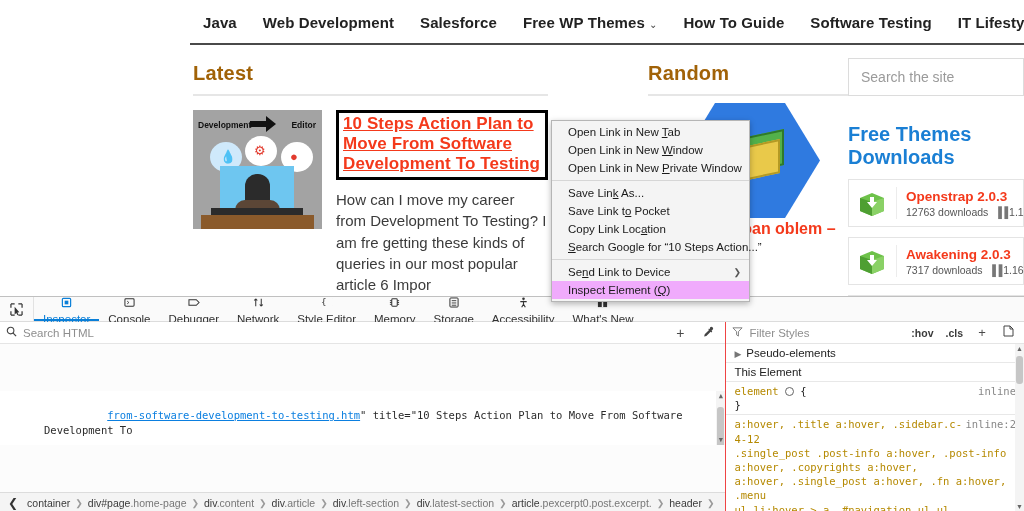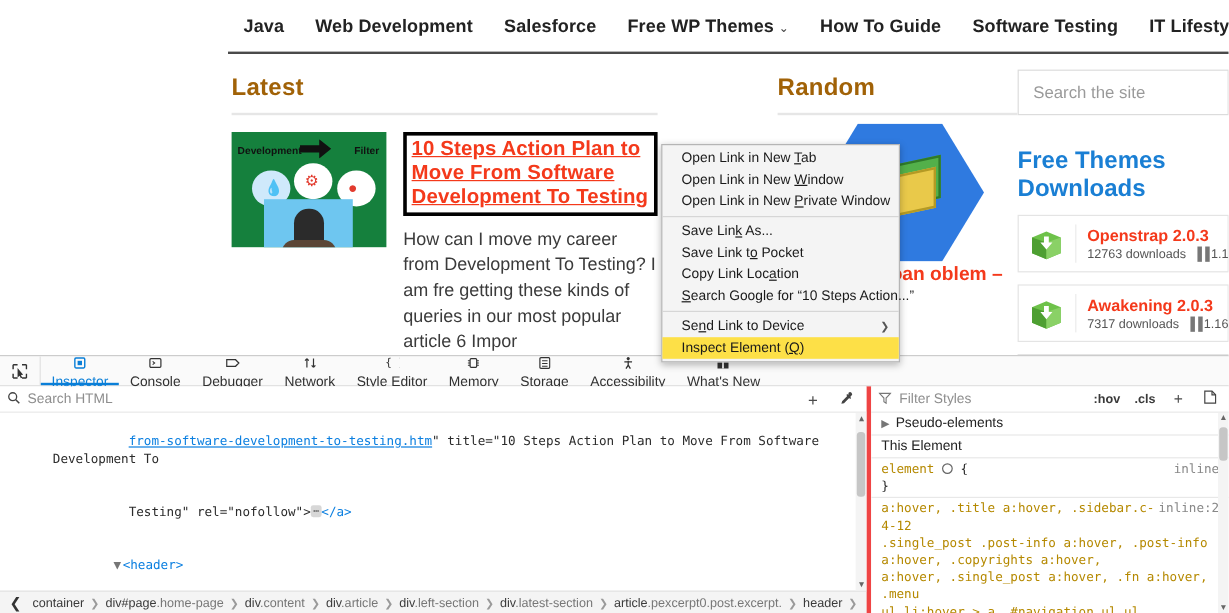--- a/index.html
+++ b/index.html
@@ -26,22 +26,22 @@
   
   .col-latest { position:absolute; left:193px; top:62px; width:355px; }
   .col-random { position:absolute; left:648px; top:62px; width:200px; }
   .col-side   { position:absolute; left:848px; top:58px; width:176px; }
 
   .sec-title { font-size:20px; font-weight:bold; color:#a16207; margin:0 0 9px 0; letter-spacing:.2px; }
   .sec-rule { height:2px; background:#e6e6e6; margin-bottom:14px; }
 
   .art-row { display:flex; gap:14px; }
   .thumb {
-    width:129px; height:96px; flex:none; position:relative; overflow:hidden;
-    background:#15803d;
+    width:129px; height:119px; flex:none; position:relative; overflow:hidden;
+    background:#a3a3a3;
   }
   .thumb .t-label { position:absolute; font-size:8.5px; font-weight:bold; color:#111; }
   .thumb .t-left { left:5px; top:10px; }
   .thumb .t-right { right:6px; top:10px; }
   .thumb .t-arrow { position:absolute; left:57px; top:6px; width:26px; height:16px; }
   .thumb .monitor { position:absolute; left:27px; top:56px; width:74px; height:42px; background:#6ec6f0; }
   .thumb .mon-base{ position:absolute; left:18px; top:98px; width:92px; height:7px; background:#2b2b2b; }
   .thumb .desk { position:absolute; left:8px; top:105px; width:113px; height:24px; background:#8a5a2b; }
   .thumb .head { position:absolute; left:52px; top:64px; width:25px; height:28px; background:#2b2b2b; border-radius:12px 12px 0 0; }
   .thumb .body2 { position:absolute; left:42px; top:90px; width:45px; height:28px; background:#5b4636; border-radius:10px 10px 0 0; }
@@ -100,41 +100,41 @@
   
   #ctxmenu {
     position:absolute; left:551px; top:120px; width:199px;
     background:#f4f4f4; border:1px solid #b5b5b5;
     box-shadow:0 2px 6px rgba(0,0,0,.28);
     font-size:11.5px; color:#1a1a1a; padding:2px 0;
     z-index:40;
   }
   .ctx-item { height:18px; line-height:18px; padding:0 8px 0 16px; white-space:nowrap;
     display:flex; align-items:center; justify-content:space-between; }
-  .ctx-item.sel { background:#fde047; }
+  .ctx-item.sel { background:#f0abfc; }
   .ctx-sep { height:1px; background:#d6d6d6; margin:3px 0; }
   .ctx-arrow { font-size:9px; color:#555; }
   .u { text-decoration:underline; }
 
   
   #devtools { position:absolute; left:0; top:296px; width:1024px; height:215px;
     background:#fcfcfc; border-top:1px solid #c0c0c0; font-size:11px; color:#222; }
 
   .dt-tabbar { height:25px; display:flex; align-items:stretch; background:#fafafa;
     border-bottom:1px solid #dcdcdc; }
   .dt-picker { width:34px; display:flex; align-items:center; justify-content:center;
     border-right:1px solid #e2e2e2; }
   .dt-tab { display:flex; align-items:center; gap:5px; padding:0 9px; color:#313131;
     font-size:11.5px; white-space:nowrap; border-bottom:2px solid transparent;flex-direction:column; }
   .dt-tab.active { color:#0a7fd8; border-bottom-color:#0a7fd8; }
   .dt-ico { display:inline-flex; align-items:center; }
 
   .dt-body { display:flex; height:190px; }
-  .dt-left { width:764px; border-right:4px solid #ef4444; position:relative;
-    display:flex; flex-direction:column; }
+  .dt-left { width:764px; border-right:1px solid #ef4444; position:relative;
+    display:flex; flex-direction:column;gap:47px; }
   .dt-right { width:313px; position:relative; display:flex; flex-direction:column; }
 
   .searchbar { height:22px; border-bottom:1px solid #e5e5e5; display:flex; align-items:center;
     padding:0 6px; gap:6px; background:#fff; }
   .searchbar .ph { color:#8e8e8e; font-size:11.5px; flex:1; }
   .sb-btn { width:22px; text-align:center; color:#4a4a4a; font-size:14px; }
 
   .markup { flex:1; overflow:hidden; position:relative;
     font-family:"DejaVu Sans Mono", monospace; font-size:10.5px; line-height:14.8px;
     background:#fff; padding:2px 0 0 0; }
@@ -193,21 +193,21 @@
       </div>
   </div>
   <div class="nav-rule"></div>
 
   <div class="col-latest">
     <div class="sec-title">Latest</div>
     <div class="sec-rule"></div>
     <div class="art-row">
       <div class="thumb">
         <span class="t-label t-left">Development</span>
-        <span class="t-label t-right">Filter</span>
+        <span class="t-label t-right">Editor</span>
         <svg class="t-arrow" viewBox="0 0 26 16">
           <path d="M0 5 H16 V0 L26 8 L16 16 V11 H0 Z" fill="#111"></path>
         </svg>
         <div class="bub bub1">
             <span class="ic" style="left:10px;top:7px;">💧</span>
           </div>
         <div class="bub bub2">
             <span class="ic" style="left:9px;top:7px;color:#e23b2e;">⚙</span>
           </div>
         <div class="bub bub3">

